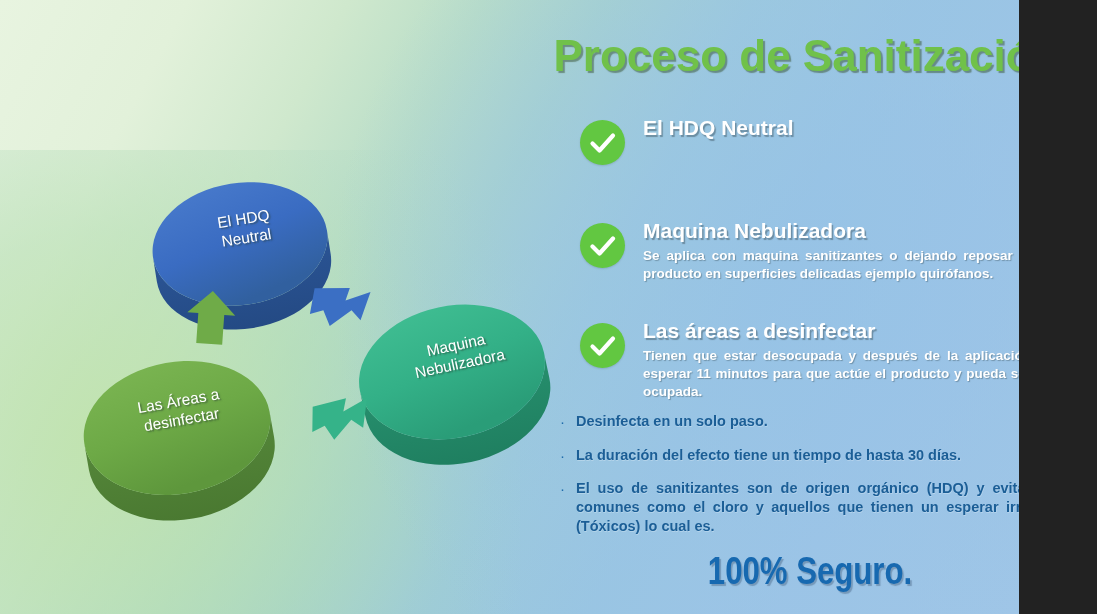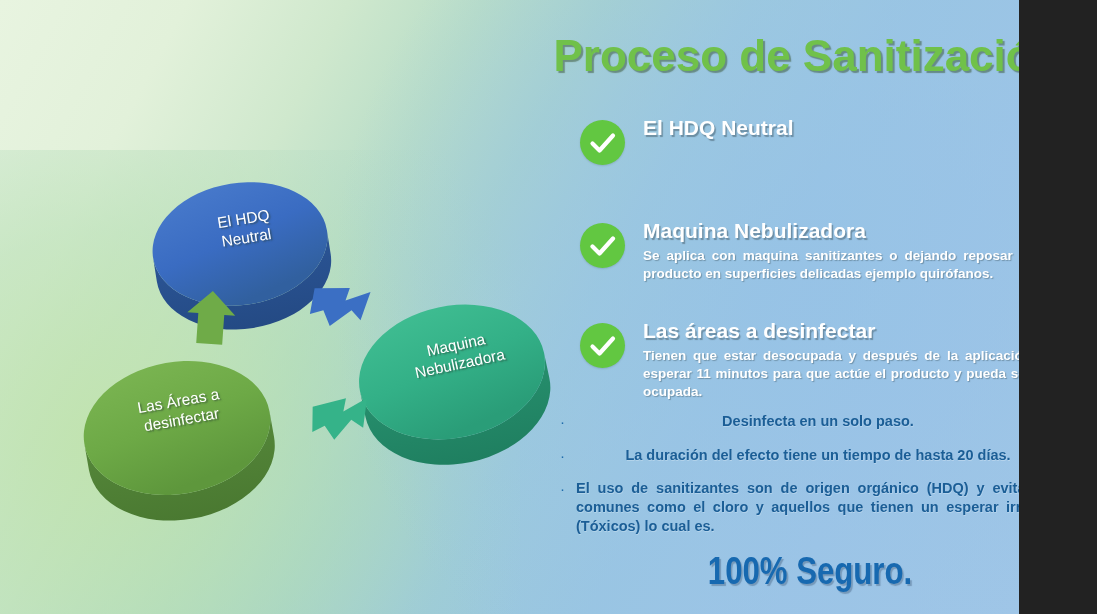--- a/index.html
+++ b/index.html
@@ -115,21 +115,21 @@
   }
   .bullet-text {
     color: #1b5e96;
     font-size: 14.5px;
     font-weight: bold;
     line-height: 1.32;
     text-align: justify;
     flex: 1;
     text-shadow: 0.5px 0.5px 0 rgba(255,255,255,0.25);
   }
-  .bullet-row.nowrap .bullet-text { text-align: center; }
+  .bullet-row.nowrap .bullet-text { text-align: left; }
 
   
   #seguro {
     position: absolute;
     left: 560px;
     top: 550px;
     width: 500px;
     text-align: center;
     font-family: "Liberation Sans Narrow", "Liberation Sans", sans-serif;
     font-size: 38px;
@@ -281,21 +281,21 @@
     </div>
   </div>
 
   <div id="bullets">
     <div class="bullet-row nowrap">
       <span class="bullet-dot">·</span>
       <span class="bullet-text">Desinfecta en un solo paso.</span>
     </div>
     <div class="bullet-row nowrap">
       <span class="bullet-dot">·</span>
-      <span class="bullet-text">La duración del efecto tiene un tiempo de hasta 20 días.</span>
+      <span class="bullet-text">La duración del efecto tiene un tiempo de hasta 30 días.</span>
     </div>
     <div class="bullet-row">
       <span class="bullet-dot">·</span>
       <span class="bullet-text">El uso de sanitizantes son de origen orgánico (HDQ) y evitar los comunes como el cloro y aquellos que tienen un esperar irritante (Tóxicos) lo cual es.</span>
     </div>
   </div>
 
   <div id="seguro">100% Seguro.</div>
 
 </div>

